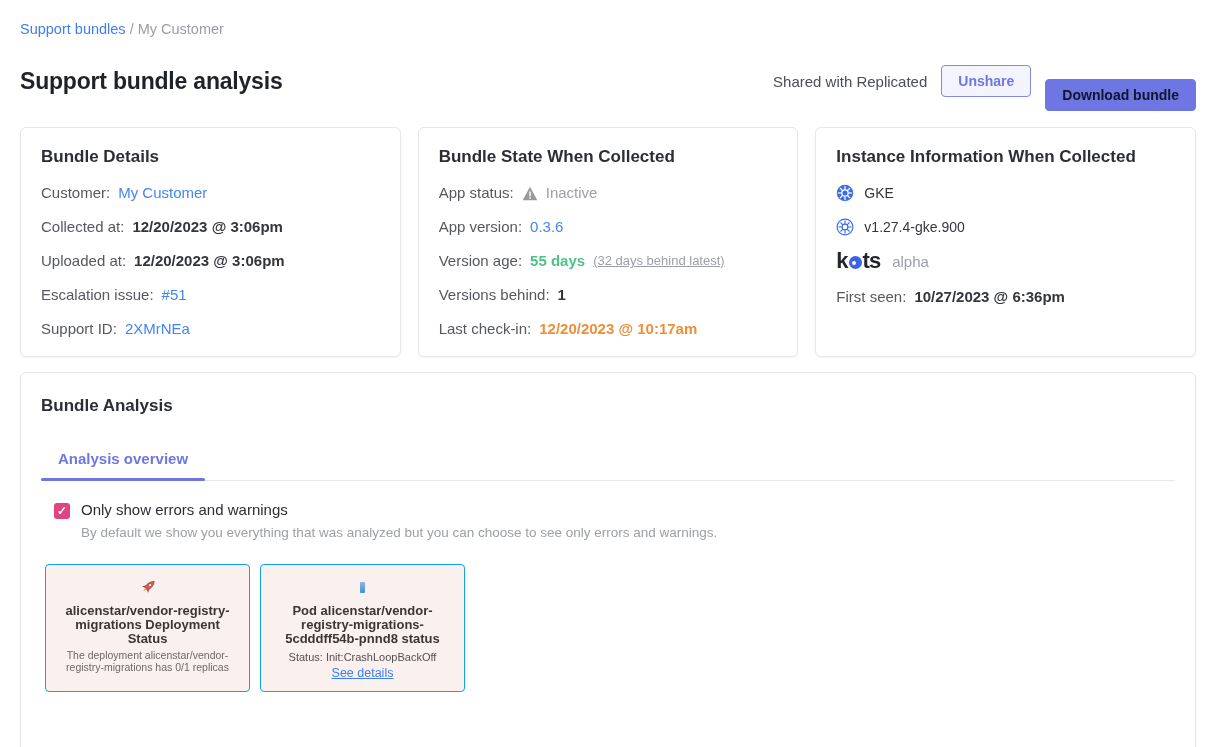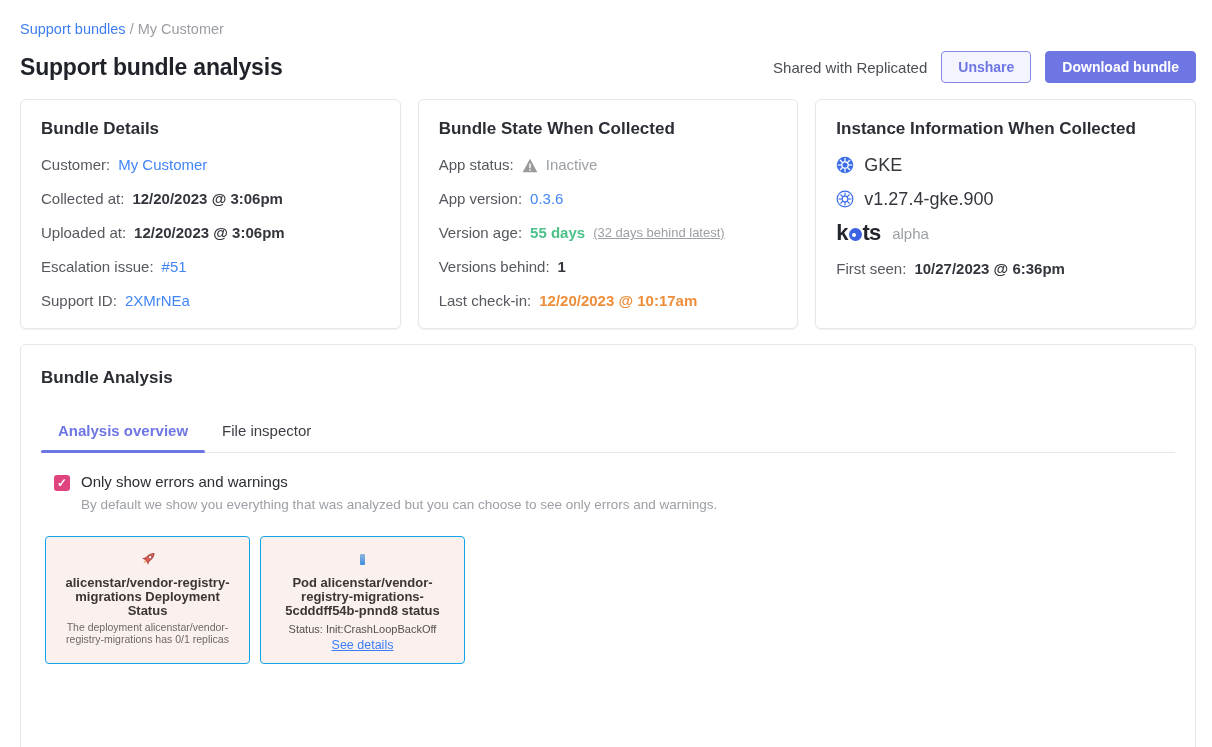--- a/index.html
+++ b/index.html
@@ -13,39 +13,39 @@
   .crumb-sep, .crumb-current { color:#9a9da3; }
 
   
   .header-row { display:flex; justify-content:space-between; align-items:center; margin-top:14px; }
   .page-title { font-size:23px; font-weight:bold; color:#1f2229; letter-spacing:-0.2px; }
   .header-actions { display:flex; align-items:center; gap:14px; }
   .shared-text { font-size:15px; color:#4b4e54; }
   .btn { font-family:inherit; font-size:14px; font-weight:bold; border-radius:4px;
     padding:7px 16px; cursor:pointer; }
   .btn-outline { background:#f3f4fe; color:#6e76e4; border:1px solid #8289e9; }
-  .btn-primary { background:#6e76e4; color:#ffffff; border:1px solid #6e76e4; }
+  .btn-primary { background:#6e76e4; color:#0f172a; border:1px solid #6e76e4;margin-top:28px; }
 
   
   .cards-row { display:flex; gap:17px; margin-top:16px; }
   .card { flex:1; background:#fff; border:1px solid #e6e7ea; border-radius:6px;
     padding:18px 20px; box-shadow:0 1px 2px rgba(0,0,0,0.05); }
   .card-title { font-size:17px; font-weight:600; color:#2b2e35; line-height:22px; }
   .info-row { margin-top:16px; font-size:15px; line-height:18px; color:#55585e;
     display:flex; align-items:center; gap:8px; white-space:nowrap; }
   .v-link { color:#4285f4; font-weight:500; cursor:pointer; }
   .v-bold { color:#33363c; font-weight:600; }
   .v-muted { color:#9ca0a6; }
   .v-green { color:#4cc28a; font-weight:600; }
   .v-orange { color:#ee8e3b; font-weight:600; }
   .v-suffix { color:#9ca0a6; font-size:13px;text-decoration:underline; }
   .warn-icon { width:16px; height:15px; display:inline-block; }
 
   .k8s-row { display:flex; align-items:flex-end; gap:10px; margin-top:16px;
-    font-size:18px; line-height:18px; color:#33363c; }
+    font-size:14px; line-height:18px; color:#33363c; }
   .k8s-icon { width:18px; height:18px; display:inline-block; }
   .kots-row { margin-top:14px; display:flex; align-items:center; gap:12px; }
   .kots-logo { font-size:22px; font-weight:800; color:#23252d; letter-spacing:-1px;
     display:flex; align-items:center; line-height:22px; }
   .kots-o { width:13px; height:13px; border-radius:50%; background:#3c63e4;
     display:inline-block; margin:3px 1px 0; position:relative; }
   .kots-o::after { content:''; position:absolute; width:4px; height:4px; background:#fff;
     border-radius:50%; top:4.5px; left:3px; }
   .kots-version { font-size:15px; color:#9ca0a6;text-align:right; }
 
@@ -205,21 +205,20 @@
       </div>
     </div>
 
   </div>
 
   <div class="card analysis-card">
     <div class="card-title">Bundle Analysis</div>
 
     <div class="tabs">
       <div class="tab active">Analysis overview</div>
-      <div class="tab">File inspector</div>
     </div>
 
     <div class="filter">
       <div class="checkbox"></div>
       <div>
         <div class="filter-label">Only show errors and warnings</div>
         <div class="filter-desc">By default we show you everything that was analyzed but you can choose to see only errors and warnings.</div>
       </div>
     </div>
 

